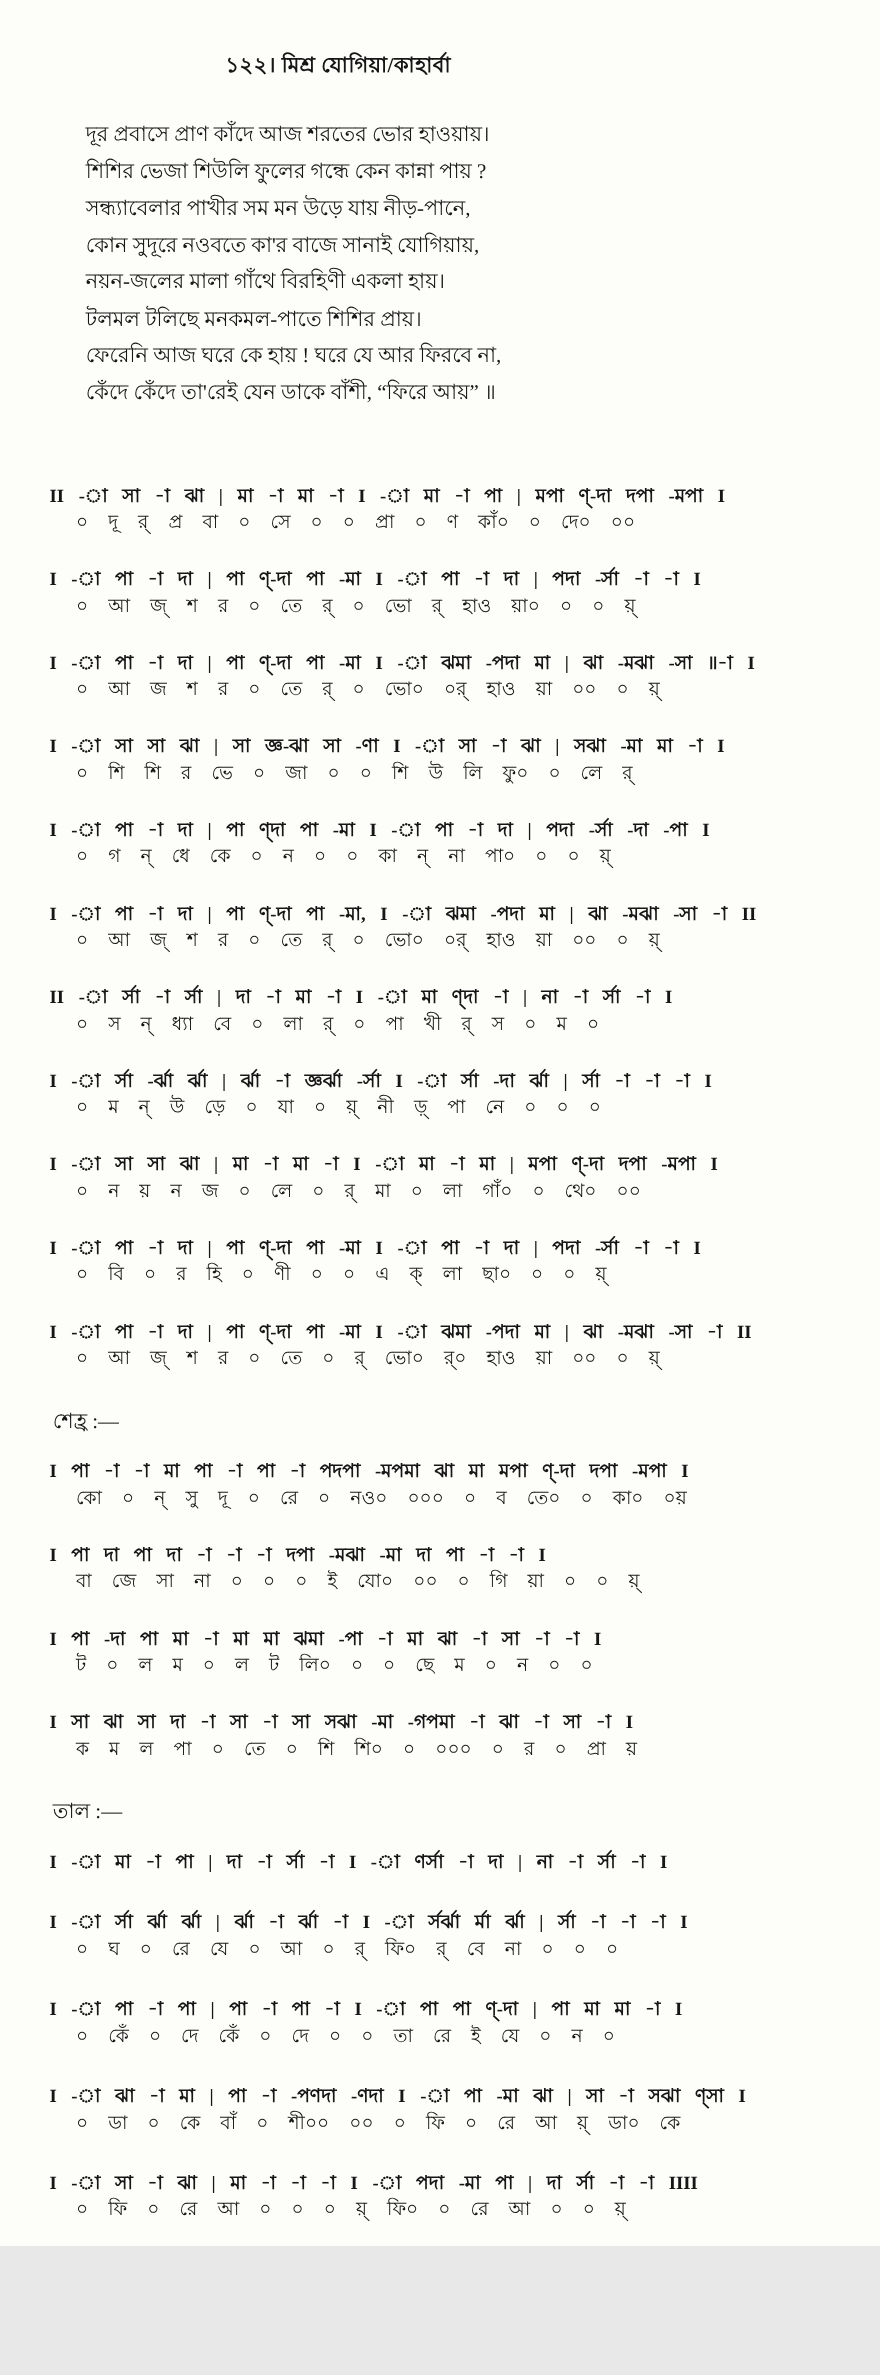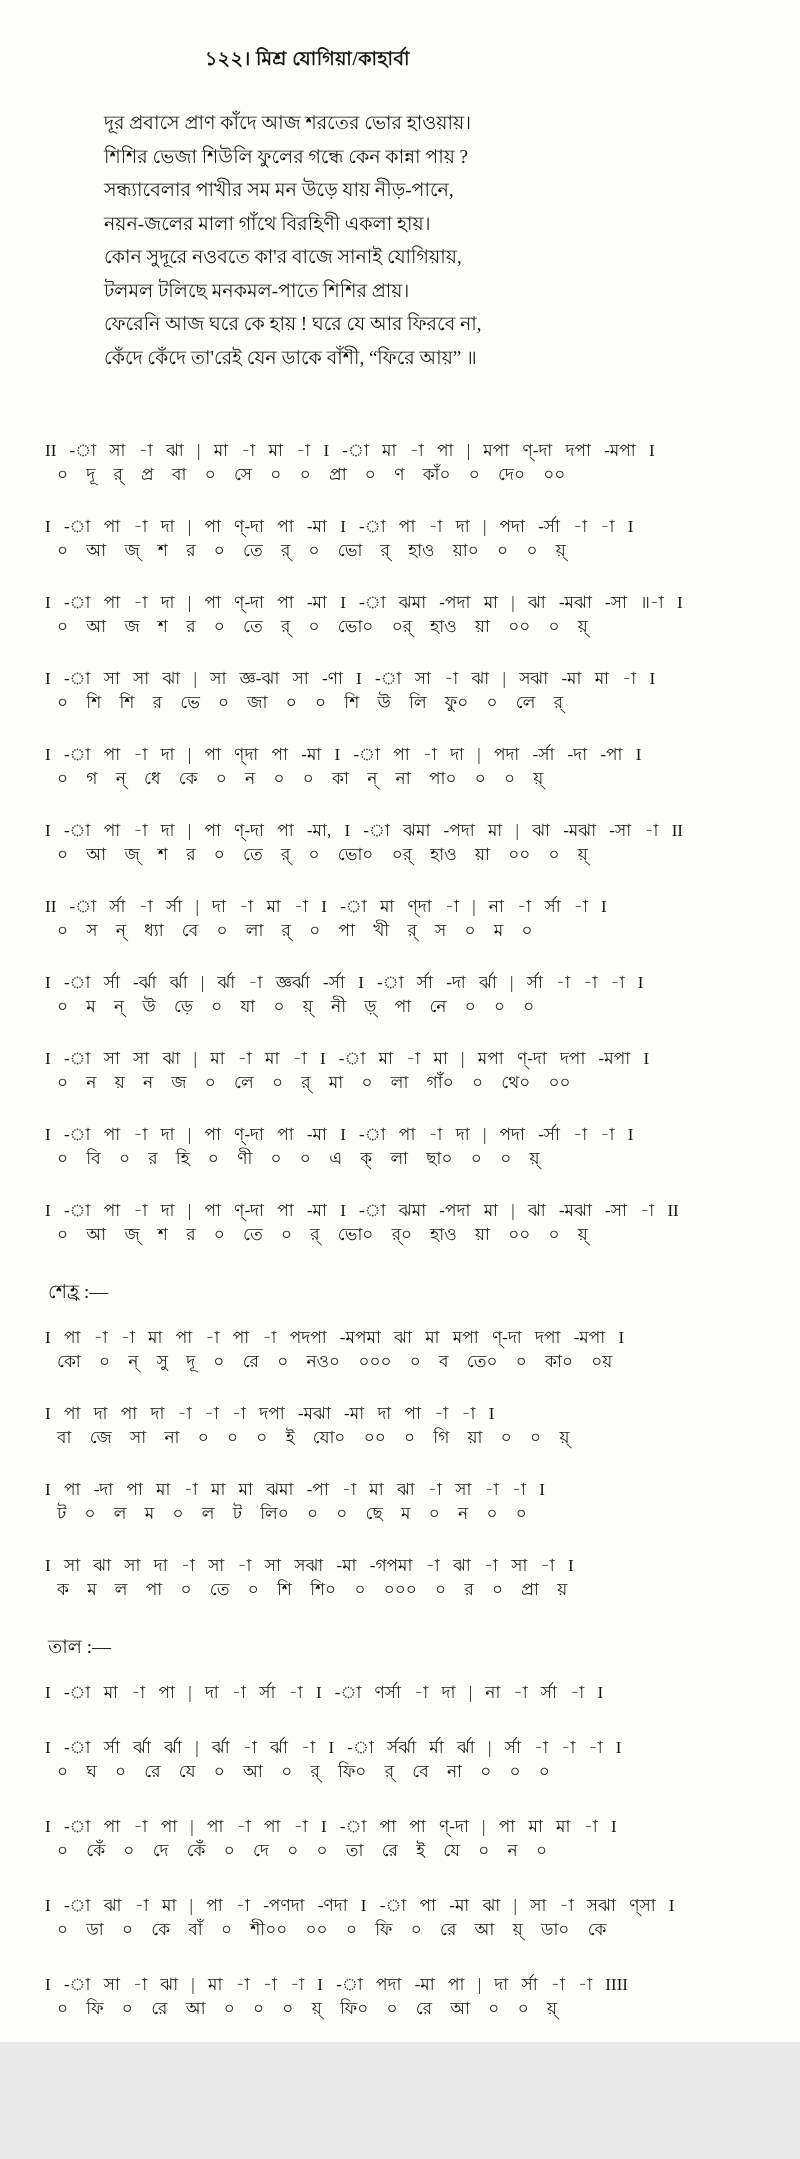--- a/index.html
+++ b/index.html
@@ -16,42 +16,43 @@
     overflow: hidden;
   }
   .title {
     margin: 0 0 30px 205px;
     font-size: 19px;
     font-weight: bold;
     letter-spacing: 0.5px;
     white-space: nowrap;
   }
   .poem {
-    margin-left: 104px;
+    margin-left: 78px;
     margin-bottom: 64px;
     font-family: Liberation Serif, serif;
   }
   .poem-line {
     font-size: 19px;
     line-height: 33.5px;
     white-space: nowrap;
   }
   .notation-block { margin-left: 45px; }
   .pair { margin-bottom: 27px; }
   .swara-line {
     font-size: 17px;
     word-spacing: 9px;
     white-space: nowrap;
     line-height: 25px;
+    font-weight: bold;
   }
   .lyric-line {
     font-size: 17px;
     word-spacing: 14px;
     white-space: nowrap;
-    margin-left: 12px;
+    margin-left: 24px;
     line-height: 24px;
   }
   .section-label {
     font-size: 19px;
     font-weight: normal;
     margin: 30px 0 16px 48px;
     white-space: nowrap;
   }
   .taal-block .pair { margin-bottom: 30px; }
 </style>
@@ -59,22 +60,22 @@
 <body>
 
 <div class="page">
 
   <div class="title">১২২।  মিশ্র যোগিয়া/কাহার্বা</div>
 
   <div class="poem">
     <div class="poem-line">দূর প্রবাসে প্রাণ কাঁদে আজ শরতের ভোর হাওয়ায়।</div>
     <div class="poem-line">শিশির ভেজা শিউলি ফুলের গন্ধে কেন কান্না পায় ?</div>
     <div class="poem-line">সন্ধ্যাবেলার পাখীর সম মন উড়ে যায় নীড়-পানে,</div>
+    <div class="poem-line">কোন সুদূরে নওবতে কা'র বাজে সানাই যোগিয়ায়,</div>
     <div class="poem-line">নয়ন-জলের মালা গাঁথে বিরহিণী একলা হায়।</div>
-    <div class="poem-line">কোন সুদূরে নওবতে কা'র বাজে সানাই যোগিয়ায়,</div>
     <div class="poem-line">টলমল টলিছে মনকমল-পাতে শিশির প্রায়।</div>
     <div class="poem-line">ফেরেনি আজ ঘরে কে হায় !  ঘরে যে আর ফিরবে না,</div>
     <div class="poem-line">কেঁদে কেঁদে তা'রেই যেন  ডাকে বাঁশী, “ফিরে আয়” ॥</div>
   </div>
 
   <div class="notation-block">
     <div class="pair">
       <div class="swara-line">II -া সা -া ঝা | মা -া মা -া I -া মা -া পা | মপা ণ্-দা দপা -মপা I</div>
       <div class="lyric-line">০ দূ র্ প্র বা ০ সে ০ ০ প্রা ০ ণ কাঁ০ ০ দে০ ০০</div>
     </div>

